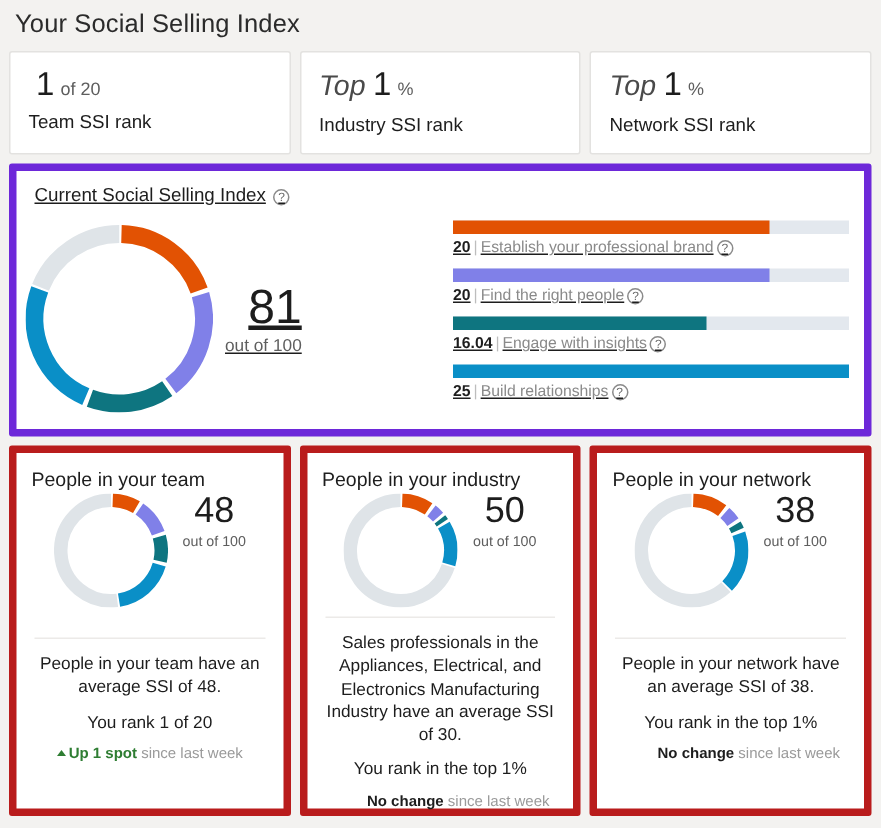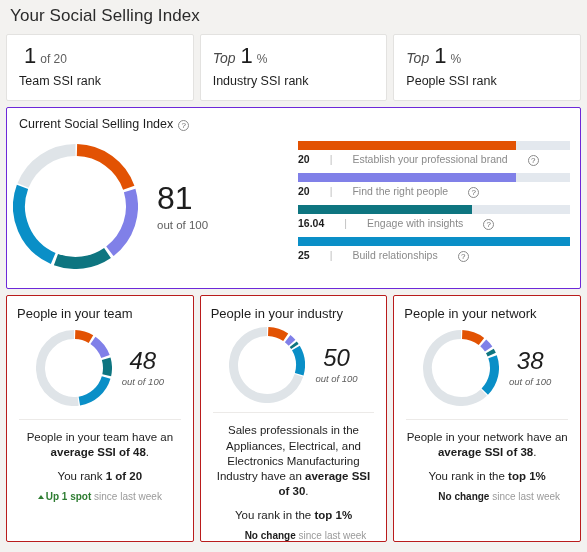--- a/index.html
+++ b/index.html
@@ -18,68 +18,68 @@
     padding: 6px 4px 8px 4px; letter-spacing: .1px;
   }
 
   
   .rank-row { display: flex; gap: 6px; }
   .rank-card {
     flex: 1 1 0; background: #fff; border: 1px solid #e3e2e0;
     border-radius: 2px; padding: 10px 12px 12px 12px; min-height: 62px;
   }
   .rank-value-line { display: flex; align-items: baseline; white-space: nowrap; }
-  .rank-prefix { font-size: 14px; font-style: italic; color: #4a4a4a; margin-right: 5px; }
+  .rank-prefix { font-size: 19px; font-style: italic; color: #4a4a4a; margin-right: 5px; }
   .rank-big { font-size: 22px; font-weight: 400; color: #1d1d1d; line-height: 1; }
   .rank-suffix { font-size: 12px; color: #5e5e5e; margin-left: 4px; }
   .rank-label { font-size: 12.5px; color: #1d1d1d; margin-top: 7px; }
 
   
   .ssi-card {
-    margin-top: 6px; background: #fff; border: 1px solid #6d28d9;
-    border-radius: 2px; height: 182px; position: relative;
+    margin-top: 6px; background: #fff; border: 5px solid #6d28d9;
+    border-radius: 2px; height: 182px; position: relative; text-decoration: underline;
   }
   .ssi-header { font-size: 12.5px; color: #1d1d1d; padding: 9px 0 0 12px; display: flex; align-items: center; gap: 5px; }
   .info-icon {
     display: inline-block; width: 11px; height: 11px; border-radius: 50%;
     border: 1px solid #8a8a8a; color: #6a6a6a; font-size: 8px; line-height: 9px;
     text-align: center; font-style: normal; position: relative; top: 1px;
   }
   .ssi-body { display: flex; height: 150px; }
   .ssi-left { width: 285px; display: flex; align-items: center; justify-content: flex-start; padding-left: 6px; }
   .donut-wrap { position: relative; width: 125px; height: 125px; }
-  .donut-score { margin-left: 19px; text-align: left; }
+  .donut-score { margin-left: 8px; text-align: right; }
   .donut-score .num { font-size: 32px; font-weight: 300; color: #1d1d1d; line-height: 1; }
   .donut-score .outof { font-size: 11.5px; color: #5e5e5e; margin-top: 5px; }
 
   .ssi-right { flex: 1; padding: 10px 10px 0 6px; }
   .components-title { font-size: 12px; font-weight: bold; color: #1d1d1d; margin-bottom: 9px; }
   .comp-row { margin-bottom: 8px; }
   .bar-track { width: 100%; height: 9px; background: #e3e8ee; border-radius: 0; }
   .bar-fill { height: 9px; }
-  .comp-label { font-size: 10.5px; color: #8a8a8a; margin-top: 3px; display: flex; align-items: center; gap: 20px; white-space: nowrap; }
+  .comp-label { font-size: 10.5px; color: #8a8a8a; margin-top: 3px; display: flex; gap: 2px; white-space: nowrap; }
   .comp-label b { color: #1d1d1d; font-weight: bold; }
   .comp-label .sep { color: #bdbdbd; }
 
   
   .bottom-row { display: flex; gap: 6px; margin-top: 6px; }
   .mini-card {
-    flex: 1 1 0; background: #fff; border: 1px solid #b91c1c; border-radius: 2px;
+    flex: 1 1 0; background: #fff; border: 5px solid #b91c1c; border-radius: 2px;
     height: 247px; padding: 10px 10px 0 10px; display: flex; flex-direction: column;
   }
   .mini-title { font-size: 13px; color: #1d1d1d; margin-bottom: 2px; }
-  .mini-chart { display: flex; align-items: center; justify-content: center; height: 90px; font-style: italic; }
+  .mini-chart { display: flex; align-items: flex-start; justify-content: center; height: 90px; }
   .mini-donut { position: relative; width: 76px; height: 76px; }
   .mini-score { margin-left: 10px; text-align: center; }
   .mini-score .num { font-size: 24px; font-weight: 300; color: #1d1d1d; line-height: 1; }
   .mini-score .outof { font-size: 9.5px; color: #5e5e5e; margin-top: 3px; }
   .divider { border-top: 1px solid #eceae8; margin: 6px 2px 0 2px; }
   .mini-text { padding-top: 10px; text-align: center; font-size: 11.5px; color: #1d1d1d; line-height: 1.33; }
   .mini-text .l2 { margin-top: 8px; text-align: center; }
-  .mini-text b { font-weight: bold; }
+  .mini-text b { font-weight: normal; }
   .mini-foot { text-align: center; font-size: 10px; margin-top: 7px; white-space: nowrap; }
   .mini-foot .up { color: #2e7d32; font-weight: bold; }
   .mini-foot .nochange { color: #1d1d1d; font-weight: bold; margin-left: 24px; }
   .mini-foot .since { color: #9a9a9a; margin-top: 11px; }
   .tri-up {
     display: inline-block; width: 0; height: 0; margin-right: 2px;
     border-left: 3px solid transparent; border-right: 3px solid transparent;
     border-bottom: 4px solid #2e7d32; position: relative; top: -1px;
   }
   svg { display: block; }
@@ -107,21 +107,21 @@
         <span class="rank-suffix">%</span>
       </div>
       <div class="rank-label">Industry SSI rank</div>
     </div>
     <div class="rank-card">
       <div class="rank-value-line">
         <span class="rank-prefix">Top</span>
         <span class="rank-big">1</span>
         <span class="rank-suffix">%</span>
       </div>
-      <div class="rank-label">People SSI rank</div>
+      <div class="rank-label">Network SSI rank</div>
     </div>
   </div>
 
   <div class="ssi-card">
     <div class="ssi-header">
       <span>Current Social Selling Index</span>
       <span class="info-icon">?</span>
     </div>
     <div class="ssi-body">
       <div class="ssi-left">

